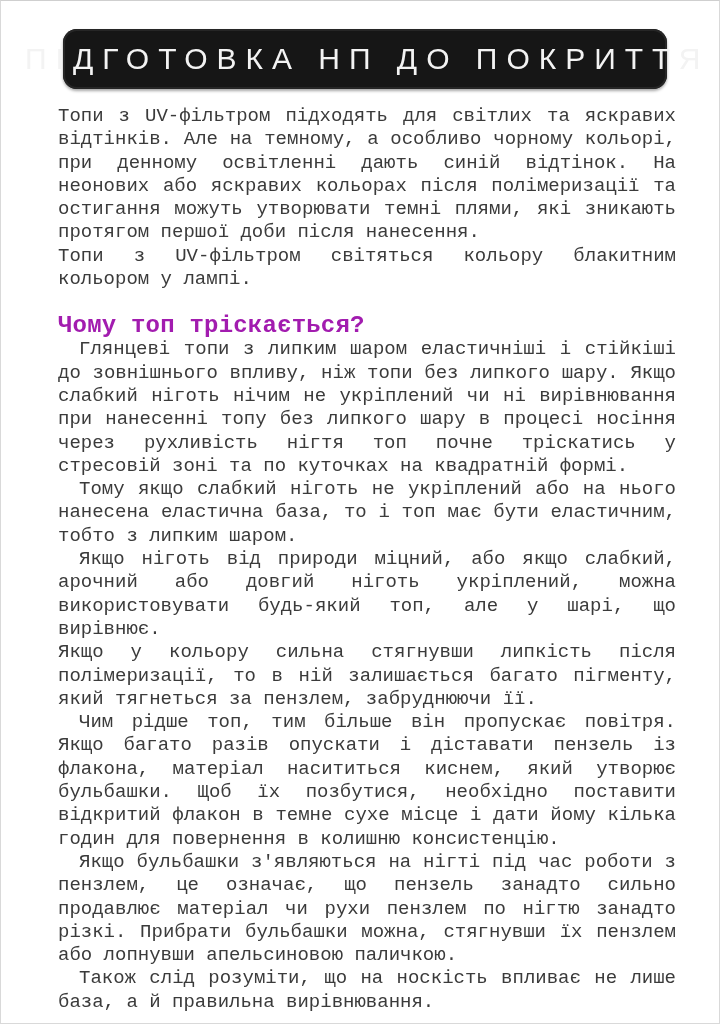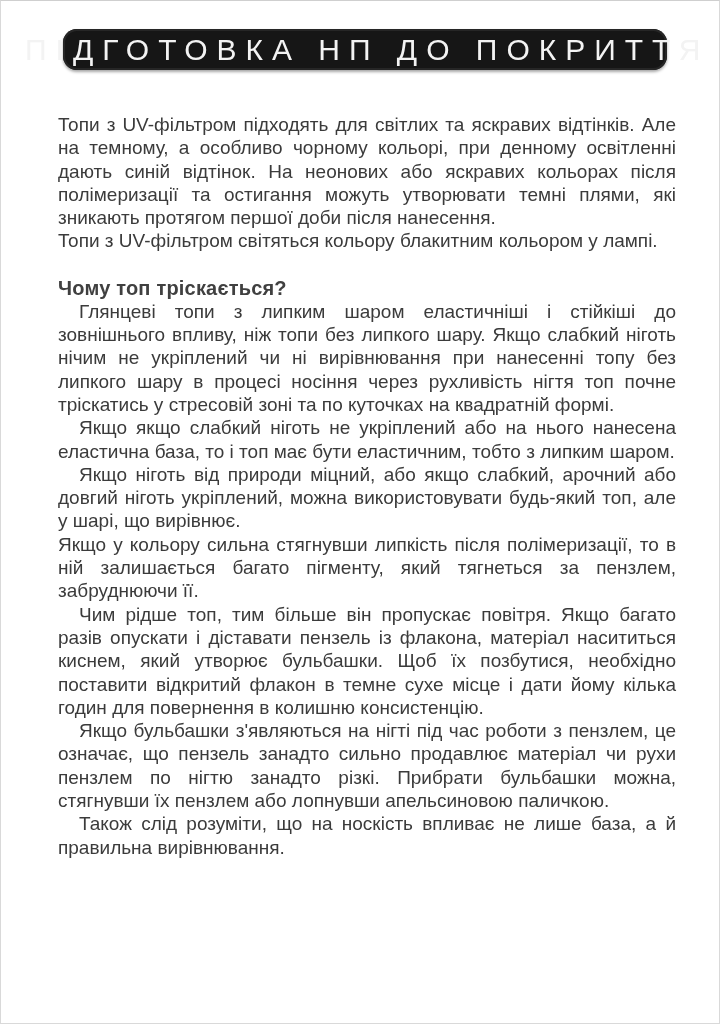--- a/index.html
+++ b/index.html
@@ -16,78 +16,79 @@
     border: 1px solid #d9d9d9;
     border-top-color: #cfcfcf;
     overflow: hidden;
     font-family: "Liberation Sans", "DejaVu Sans", sans-serif;
   }
   .banner {
     position: absolute;
     left: 62px;
     top: 28px;
     width: 604px;
-    height: 41px;
+    height: 60px;
     background: #161616;
     border-radius: 14px;
     box-shadow: 0 2px 3px rgba(0,0,0,0.35), inset 0 0 0 2px #262626;
     display: flex;
     align-items: center;
     justify-content: center;
   }
   .banner-text {
     color: #f3f3f3;
     font-size: 30px;
     font-weight: 400;
     letter-spacing: 0.30em;
     padding-left: 0.15em;
     white-space: nowrap;
   }
   .content {
     position: absolute;
     left: 57px;
-    top: 112px;
+    top: 104px;
     width: 618px;
     color: #3b3b3b;
     font-size: 19px;
     line-height: 23.3px;
+    font-family: Liberation Mono, monospace;
   }
   p.para {
     margin: 0;
     text-align: justify;
   }
   p.indent {
     text-indent: 21px;
   }
   h2.heading {
     margin: 23px 0 0 0;
-    font-size: 20px;
+    font-size: 24px;
     line-height: 24px;
-    color: #404040;
+    color: #a21caf;
     font-weight: 700;
     letter-spacing: 0.2px;
   }
 </style>
 </head>
 <body>
 
 <div class="page">
 
   <div class="banner">
     <span class="banner-text">ПІДГОТОВКА НП ДО ПОКРИТТЯ</span>
   </div>
 
   <div class="content">
 
     <p class="para">Топи з UV-фільтром підходять для світлих та яскравих відтінків. Але на темному, а особливо чорному кольорі, при денному освітленні дають синій відтінок. На неонових або яскравих кольорах після полімеризації та остигання можуть утворювати темні плями, які зникають протягом першої доби після нанесення.</p>
     <p class="para">Топи з UV-фільтром світяться кольору блакитним кольором у лампі.</p>
 
     <h2 class="heading">Чому топ тріскається?</h2>
     <p class="para indent">Глянцеві топи з липким шаром еластичніші і стійкіші до зовнішнього впливу, ніж топи без липкого шару. Якщо слабкий ніготь нічим не укріплений чи ні вирівнювання при нанесенні топу без липкого шару в процесі носіння через рухливість нігтя топ почне тріскатись у стресовій зоні та по куточках на квадратній формі.</p>
-    <p class="para indent">Якщо якщо слабкий ніготь не укріплений або на нього нанесена еластична база, то і топ має бути еластичним, тобто з липким шаром.</p>
+    <p class="para indent">Тому якщо слабкий ніготь не укріплений або на нього нанесена еластична база, то і топ має бути еластичним, тобто з липким шаром.</p>
     <p class="para indent">Якщо ніготь від природи міцний, або якщо слабкий, арочний або довгий ніготь укріплений, можна використовувати будь-який топ, але у шарі, що вирівнює.</p>
 
     <p class="para">Якщо у кольору сильна стягнувши липкість після полімеризації, то в ній залишається багато пігменту, який тягнеться за пензлем, забруднюючи її.</p>
 
     <p class="para indent">Чим рідше топ, тим більше він пропускає повітря. Якщо багато разів опускати і діставати пензель із флакона, матеріал насититься киснем, який утворює бульбашки. Щоб їх позбутися, необхідно поставити відкритий флакон в темне сухе місце і дати йому кілька годин для повернення в колишню консистенцію.</p>
     <p class="para indent">Якщо бульбашки з'являються на нігті під час роботи з пензлем, це означає, що пензель занадто сильно продавлює матеріал чи рухи пензлем по нігтю занадто різкі. Прибрати бульбашки можна, стягнувши їх пензлем або лопнувши апельсиновою паличкою.</p>
     <p class="para indent">Також слід розуміти, що на носкість впливає не лише база, а й правильна вирівнювання.</p>
 
   </div>
 </div>

